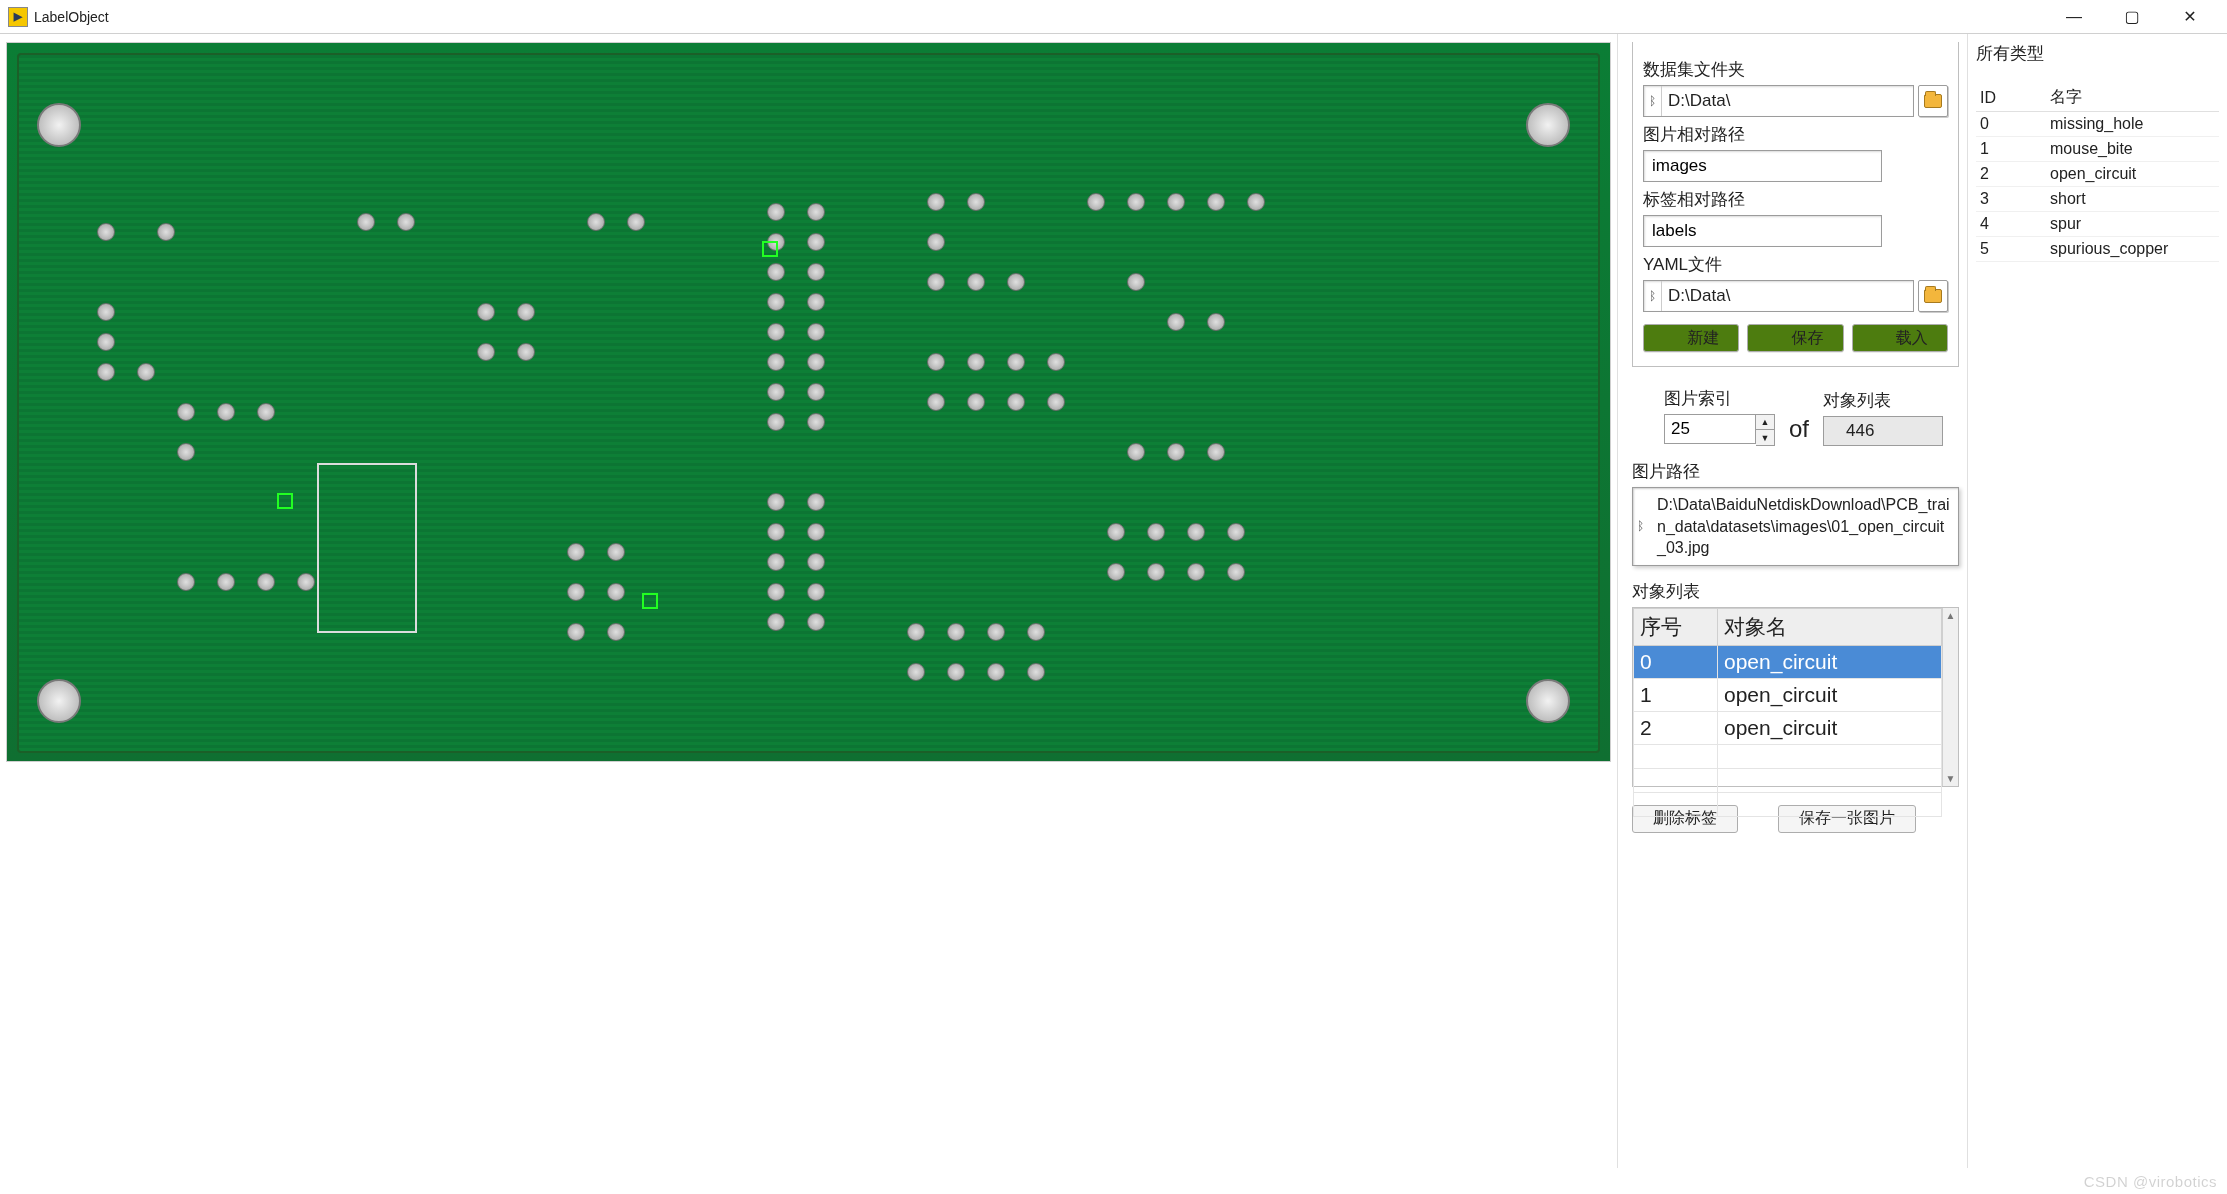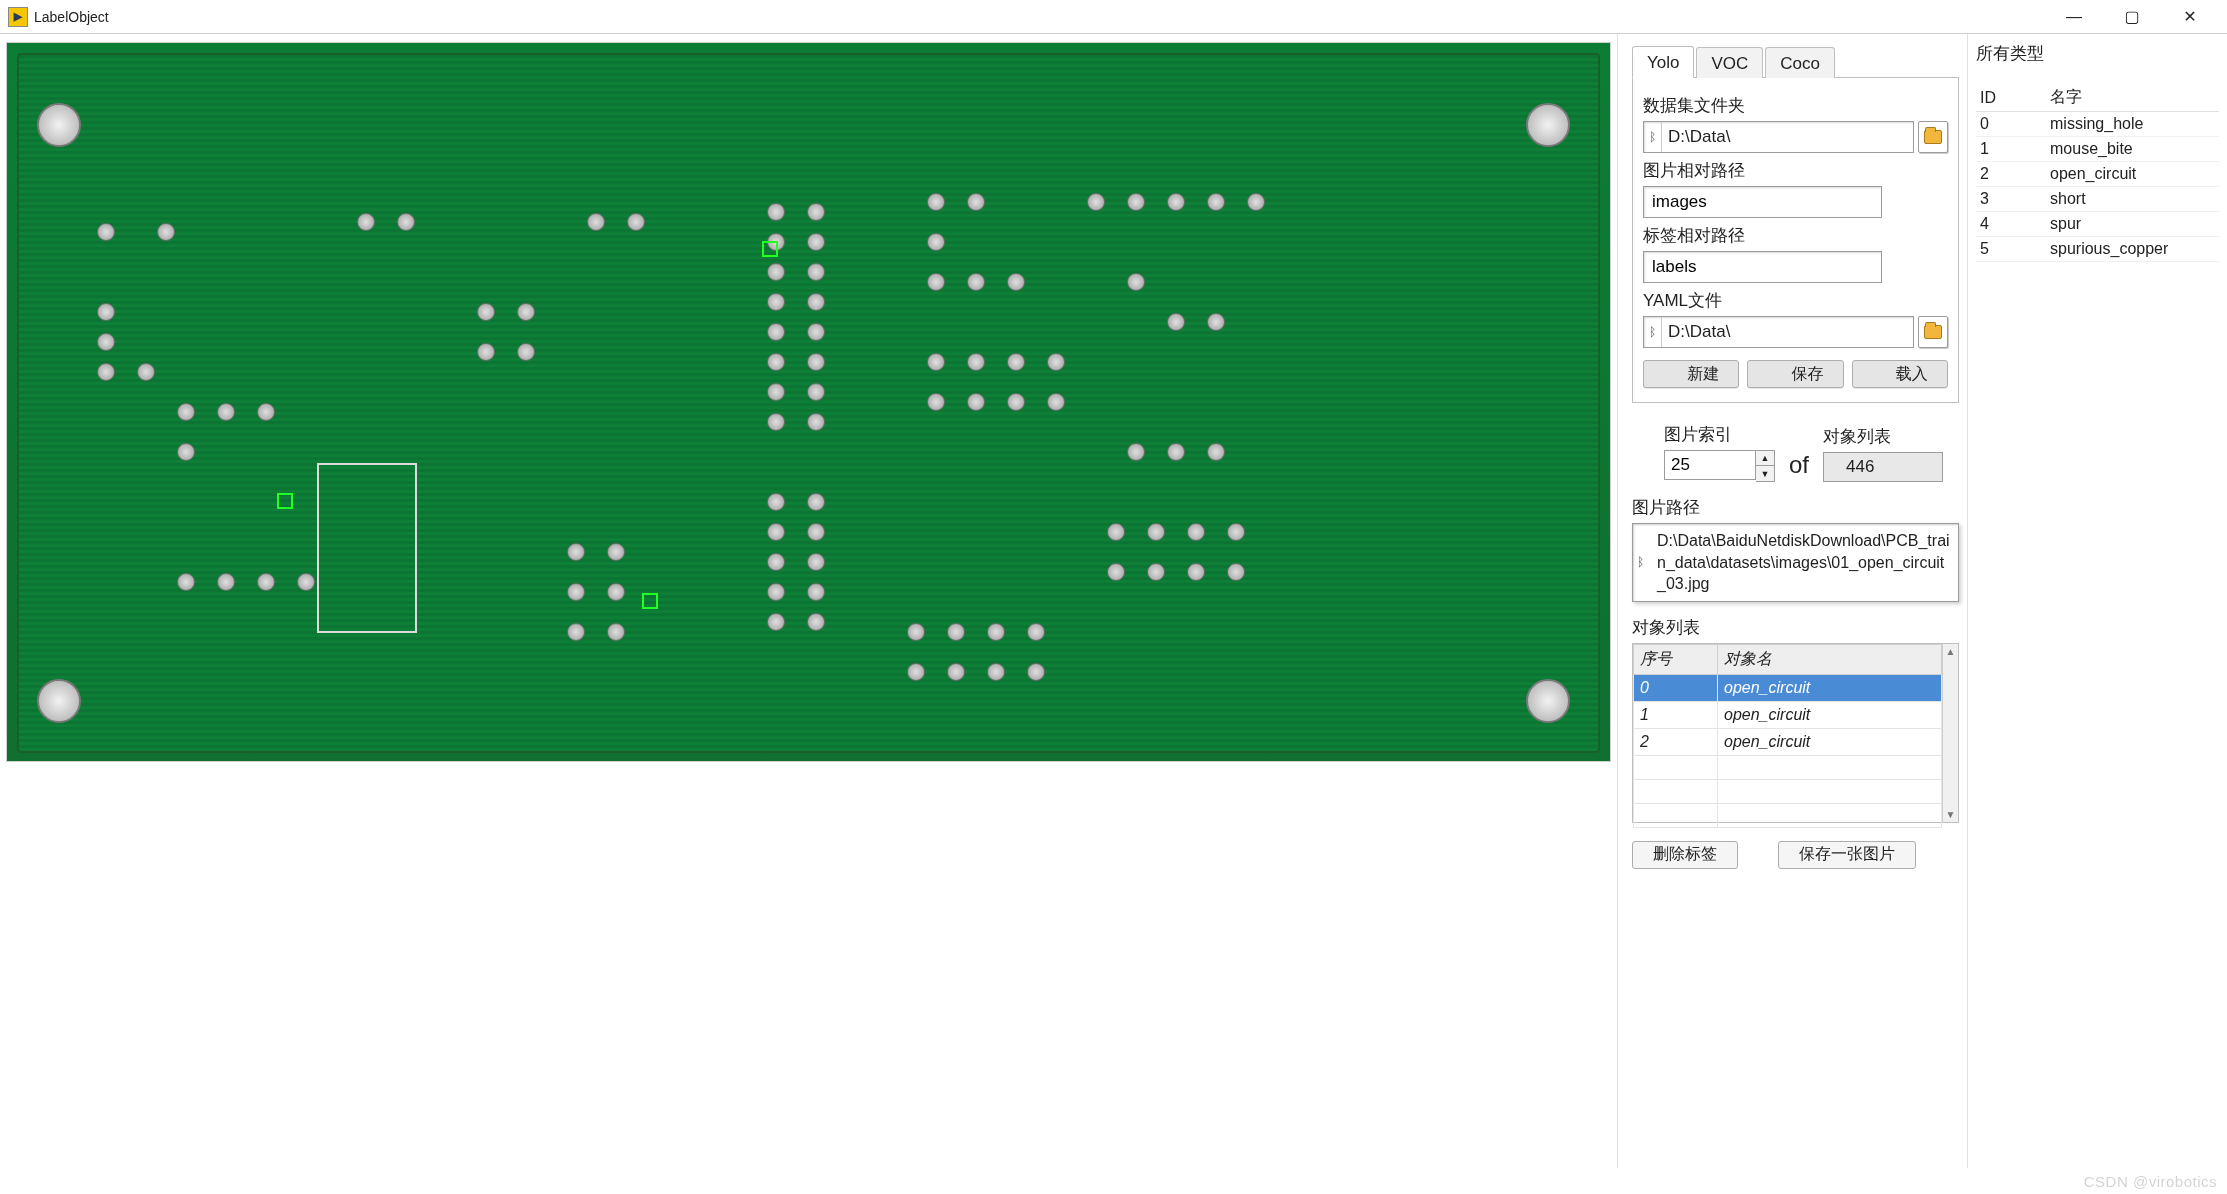--- a/index.html
+++ b/index.html
@@ -37,41 +37,41 @@
   .inp-row { display:flex; gap:4px; align-items:center; }
   .text-input { flex:1; height:32px; border:1px solid #9c9c9c; padding:0 8px; background:#fff; box-shadow:inset 1px 1px 2px rgba(0,0,0,.15); font-size:17px; }
   .path-field { display:flex; align-items:center; flex:1; border:1px solid #9c9c9c; height:32px; box-shadow:inset 1px 1px 2px rgba(0,0,0,.15); }
   .path-left-icon { width:18px; display:flex; align-items:center; justify-content:center; font-size:12px; color:#555; border-right:1px solid #ccc; height:100%; }
   .path-text { flex:1; padding:0 6px; font-size:17px; }
   .browse-btn { width:30px; height:32px; border:1px solid #9c9c9c; background:#fff; display:flex; align-items:center; justify-content:center; border-radius:2px; box-shadow:1px 1px 0 #ccc; }
   .folder-icon { width:18px; height:14px; background:#f3b63c; border:1px solid #a77a1e; border-radius:2px; position:relative; }
   .folder-icon::before { content:""; position:absolute; top:-4px; left:0; width:9px; height:4px; background:#f3b63c; border:1px solid #a77a1e; border-bottom:none; border-radius:2px 2px 0 0; }
 
   .btn-row { display:flex; gap:8px; margin-top:12px; }
-  .btn { flex:1; height:28px; border:1px solid #adadad; background:#e5e5e5; border-radius:3px; font-size:16px; box-shadow:0 1px 0 rgba(0,0,0,.08); display:flex; align-items:center; justify-content:center;padding-left:24px; }
+  .btn { flex:1; height:28px; border:1px solid #adadad; background:#4d7c0f; border-radius:3px; font-size:16px; box-shadow:0 1px 0 rgba(0,0,0,.08); display:flex; align-items:center; justify-content:center;padding-left:24px; }
 
   .idx-block { margin-top:6px;margin-left:32px; }
   .idx-cols { display:flex; align-items:flex-end; gap:12px; }
   .idx-col { display:flex; flex-direction:column; }
   .of-label { font-size:24px; padding:0 2px 3px; }
   .spinner { display:flex; }
   .spinner input { width:92px; height:30px; border:1px solid #9c9c9c; padding:0 6px; font-size:17px; }
   .spin-btns { display:flex; flex-direction:column; border:1px solid #9c9c9c; border-left:none; }
   .spin-btns div { width:18px; height:15px; display:flex; align-items:center; justify-content:center; font-size:9px; background:#f2f2f2; }
   .spin-btns div:first-child { border-bottom:1px solid #9c9c9c; }
   .count-box { width:120px; height:30px; border:1px solid #9c9c9c; background:#e8e8e8; padding:0 22px; display:flex; align-items:center; font-size:17px; }
 
   .path-display { border:1px solid #9c9c9c; box-shadow:inset 1px 1px 2px rgba(0,0,0,.2), 2px 2px 4px rgba(0,0,0,.2); padding:6px 8px 6px 24px; font-size:16px; line-height:1.35; position:relative; word-break:break-all; min-height:70px; }
   .path-display .path-handle { position:absolute; left:4px; top:50%; transform:translateY(-50%); font-size:12px; color:#555; }
 
   .section-title { font-size:17px; margin:14px 0 4px; }
 
   
   .obj-table-wrap { border:1px solid #bfbfbf; height:180px; position:relative; display:flex; }
-  .obj-table { flex:1; border-collapse:collapse; width:100%; font-size:16px;font-style:italic; }
+  .obj-table { flex:1; border-collapse:collapse; width:100%; font-size:21px; }
   .obj-table th { background:#eee; border:1px solid #cfcfcf; padding:4px 6px; text-align:left; font-weight:normal; }
   .obj-table td { border:1px solid #e4e4e4; padding:4px 6px; }
   .obj-table tr.selected td { background:#4a8bd6; color:#fff; }
   .obj-table tr.empty td { height:24px; }
   .obj-scroll { width:16px; background:#f0f0f0; border-left:1px solid #cfcfcf; display:flex; flex-direction:column; justify-content:space-between; align-items:center; font-size:10px; color:#777; padding:2px 0; }
 
   .bottom-btn-row { display:flex; gap:40px; margin-top:18px; }
   .bottom-btn { height:28px; padding:0 20px; border:1px solid #adadad; background:#f5f5f5; border-radius:3px; font-size:16px; display:flex; align-items:center; }
 
   
@@ -210,25 +210,20 @@
 
         <div class="annot" style="left:755px; top:198px;"></div>
         <div class="annot" style="left:270px; top:450px;"></div>
         <div class="annot" style="left:635px; top:550px;"></div>
       </div>
     </div>
   </div>
 
   <div class="mid-pane">
 
-    <div class="tabset">
-      <div class="tab active">Yolo</div>
-      <div class="tab">VOC</div>
-      <div class="tab">Coco</div>
-    </div>
 
     <div class="tab-content">
       <div class="field-label">数据集文件夹</div>
       <div class="inp-row">
         <div class="path-field">
           <div class="path-left-icon">ᛒ</div>
           <div class="path-text">D:\Data\</div>
         </div>
         <div class="browse-btn">
             <div class="folder-icon"></div>

